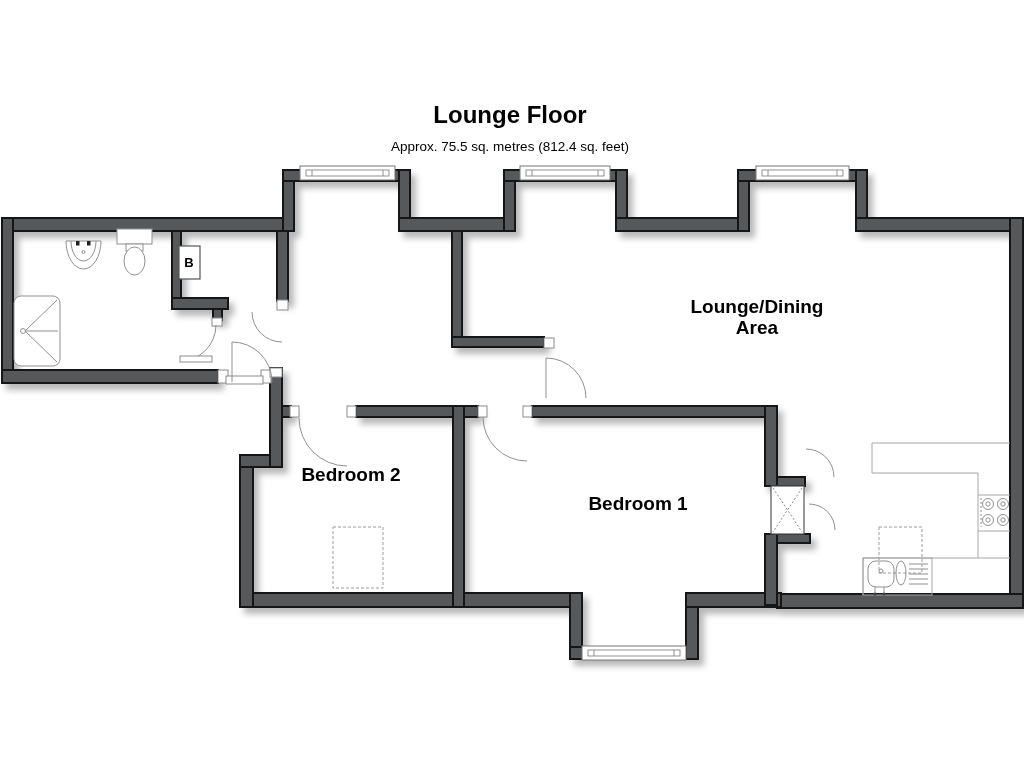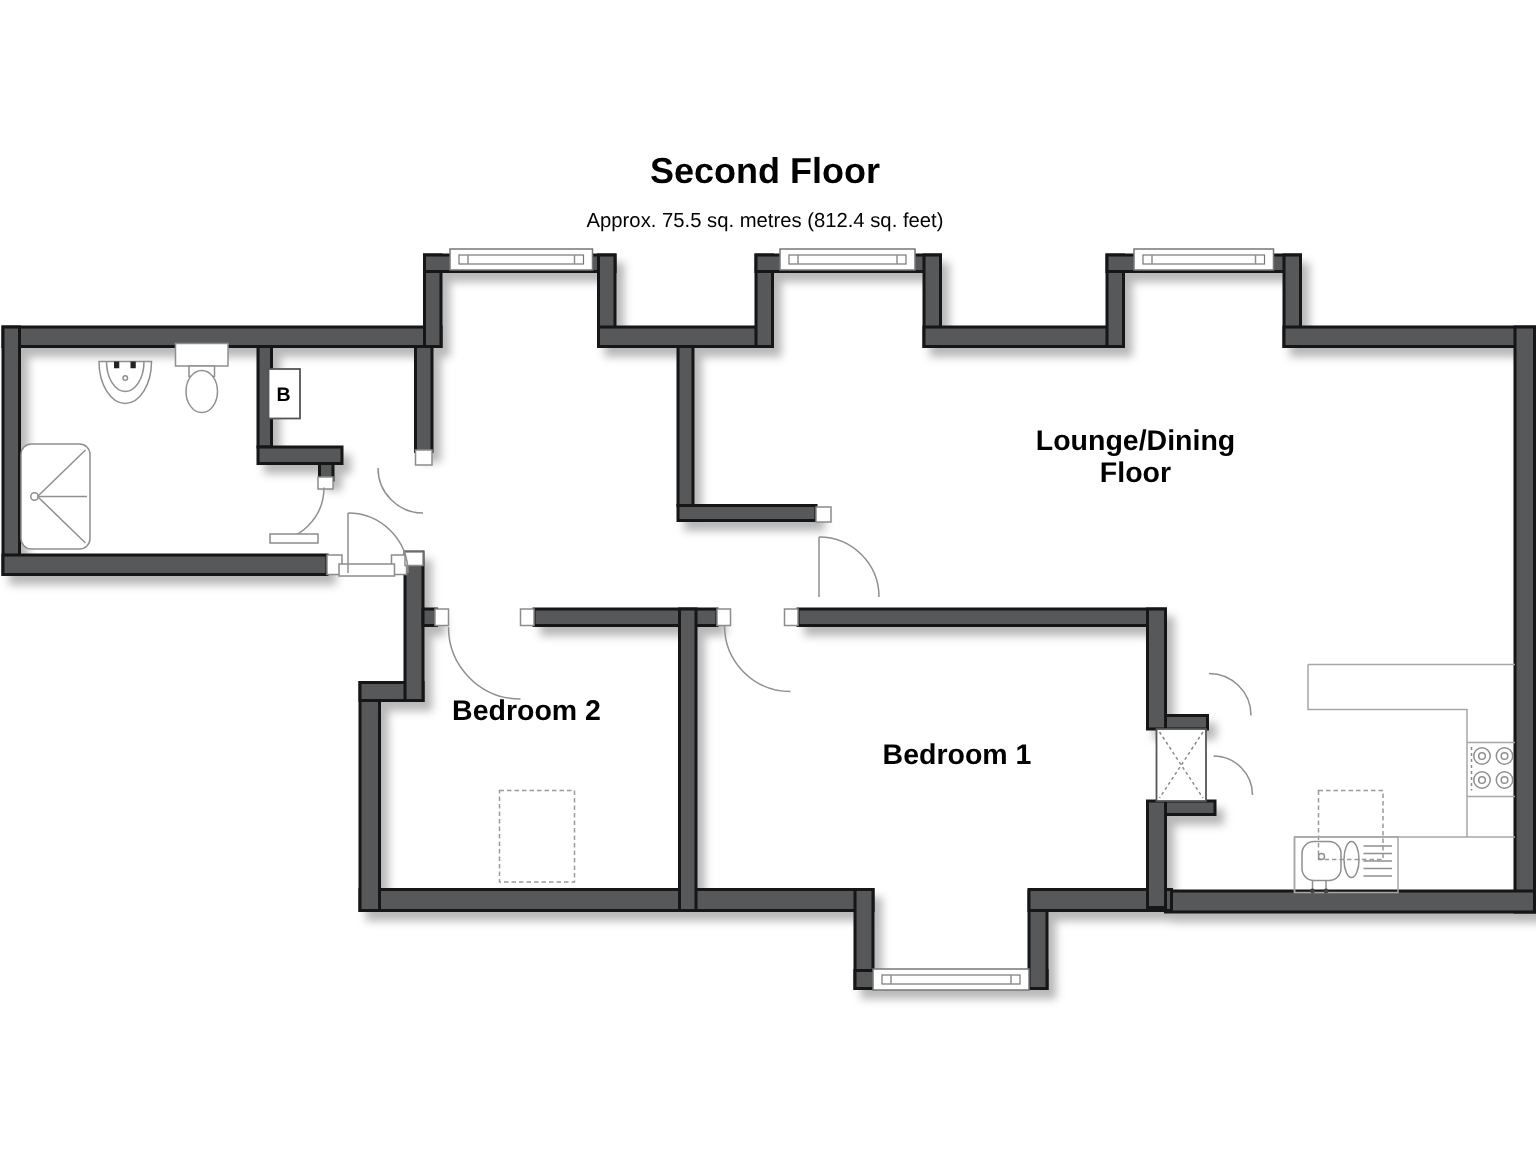--- a/index.html
+++ b/index.html
@@ -209,24 +209,24 @@
       <g>
         <rect class="xbox" x="771" y="486" width="33" height="48"></rect>
         <line class="xline" x1="773" y1="488" x2="802" y2="532"></line>
         <line class="xline" x1="802" y1="488" x2="773" y2="532"></line>
       </g>
     </g>
 
     <rect class="dashedbox" x="333" y="527" width="50" height="61"></rect>
   </svg>
 
-  <div class="label title" style="left:510px; top:101px;">Second Floor</div>
+  <div class="label title" style="left:510px; top:101px;">Lounge Floor</div>
   <div class="label subtitle" style="left:510px; top:127px;margin-top:12px;">Approx. 75.5 sq. metres (812.4 sq. feet)</div>
 
-  <div class="label room" style="left:757px; top:284px;">
+  <div class="label room" style="left:757px; top:296px;">
     <div>Lounge/Dining</div>
-    <div>Floor</div>
+    <div>Area</div>
   </div>
   <div class="label room" style="left:638px; top:493px;">Bedroom 1</div>
   <div class="label room" style="left:351px; top:464px;">Bedroom 2</div>
   <div class="label blabel" style="left:189px; top:255px;">B</div>
 
 </div>
 
 </body></html>

